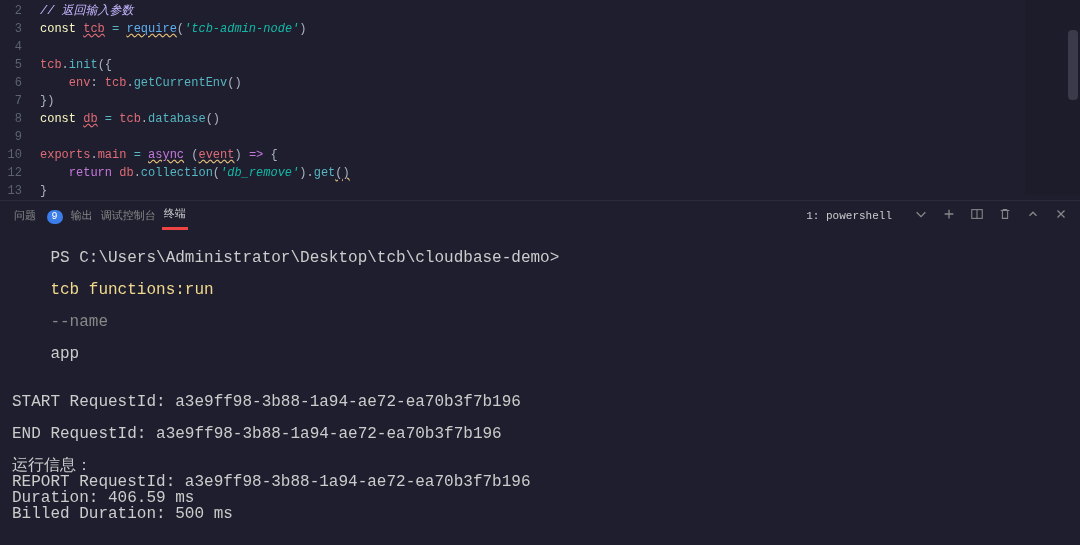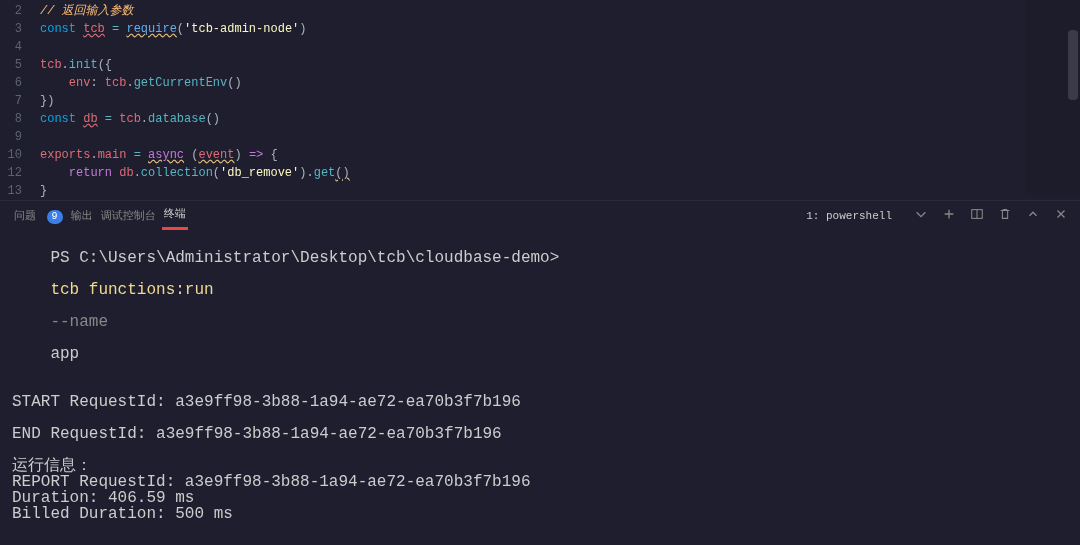--- a/index.html
+++ b/index.html
@@ -30,27 +30,27 @@
       padding-right: 18px;
       color: #5c6370;
       user-select: none;
       font-size: 12px;
     }
     .line-content {
       flex: 1;
       white-space: pre;
       font-size: 12px;
     }
-    .k-comment { color: #fdba74; font-style: italic; text-align: center; }
+    .k-comment { color: #c4b5fd; font-style: italic; text-align: center; }
     .k-keyword { color: #c678dd; margin-top: 44px; }
-    .k-const { color: #0ea5e9; }
+    .k-const { color: #fef9c3; }
     .k-var { color: #e06c75; }
     .k-func { color: #61afef; }
     .k-method { color: #56b6c2; }
-    .k-string { color: #fef9c3; }
+    .k-string { color: #14b8a6; font-style: italic; }
     .k-punct { color: #abb2bf; }
     .k-op { color: #56b6c2; }
     .k-squiggle { text-decoration: underline wavy #e06c75; }
     .k-squiggle-y { text-decoration: underline wavy #e5c07b; }
 
     .panel-tabs {
       display: flex;
       align-items: center;
       height: 30px;
       background: #1e1e2e;

